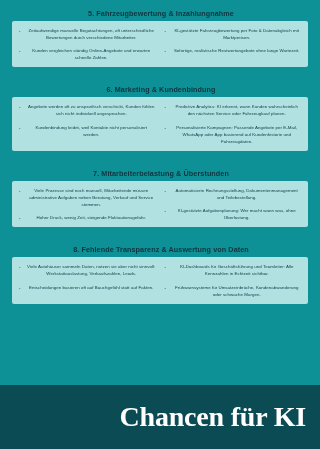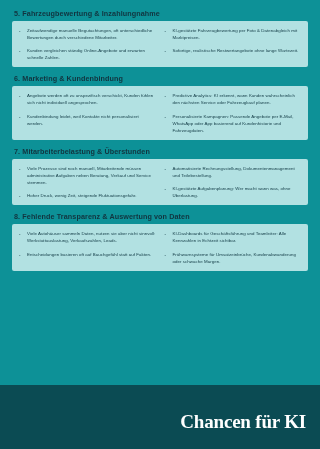--- a/index.html
+++ b/index.html
@@ -10,21 +10,21 @@
     overflow:hidden;
     position:relative;
   }
   .page{
     width:320px;height:449px;
     box-sizing:border-box;
     padding:10px 12px 0 12px;
     display:flex;flex-direction:column;
     position:relative;
   }
-  .section{margin-bottom:8px;}
+  .section{margin-bottom:19px;text-align:center;}
   .sec-title{
     color:#12343f;
     font-size:7.2px;
     font-weight:bold;
     letter-spacing:0.1px;
     margin:0 0 3px 2px;
     line-height:1.1;
   }
   .card{
     background:#b2e1e2;
@@ -61,21 +61,21 @@
     left:0;bottom:0;
     width:320px;
     height:64px;
     background:#0b4b53;
   }
   .footer-title{
     position:absolute;
     right:14px;
     bottom:16px;
     color:#ffffff;
-    font-size:19px;
+    font-size:28px;
     font-weight:bold;
     letter-spacing:-0.2px;
     font-family:"Liberation Serif", serif;
   }
   .spacer{flex:1 1 auto;}
 </style>
 </head>
 <body>
 
 <div class="page">

